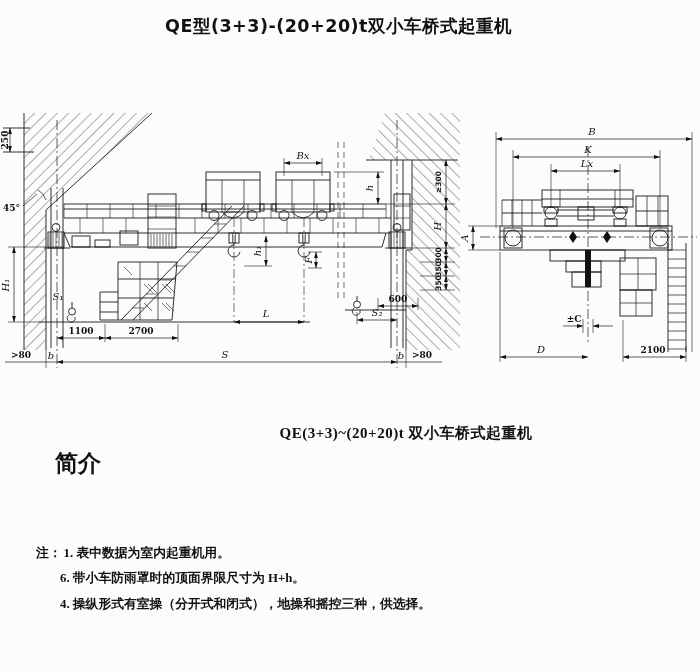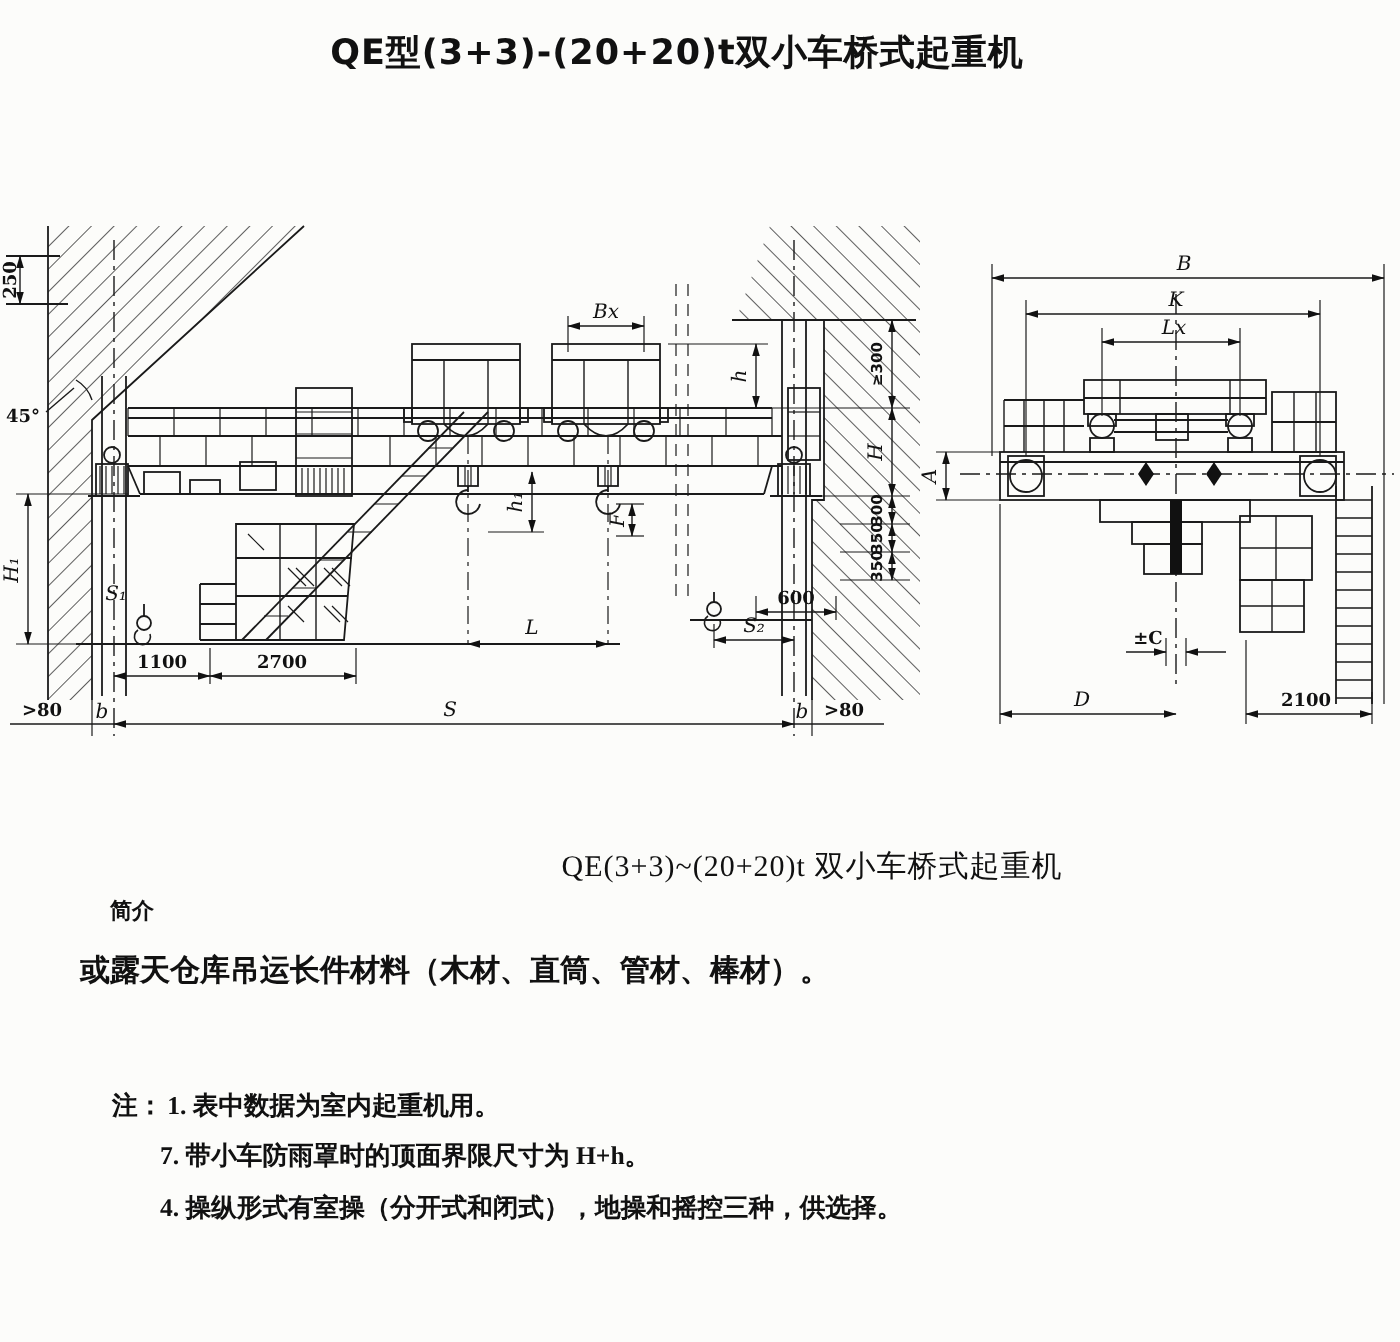--- a/index.html
+++ b/index.html
@@ -12,28 +12,28 @@
   .title{
     position:absolute;top:14px;left:0;width:631px;box-sizing:border-box;
     padding-left:46px;text-align:center;
     font-size:17.5px;font-weight:bold;letter-spacing:.5px;
     font-family:"DejaVu Sans","Liberation Sans",sans-serif;
   }
   .drawing{position:absolute;top:104px;left:0;}
   .caption{
     position:absolute;top:424px;left:0;width:700px;box-sizing:border-box;
     padding-left:112px;text-align:center;
-    font-size:15px;font-weight:normal;letter-spacing:.5px;
+    font-size:15px;font-weight:bold;letter-spacing:.5px;
   }
-  .intro-h{position:absolute;left:55px;top:448px;font-size:11px;font-weight:bold;}
+  .intro-h{position:absolute;left:55px;top:448px;font-size:23px;font-weight:bold;}
   .para{position:absolute;left:40px;top:473px;width:634px;font-size:15px;
     font-weight:bold;line-height:26px;}
   .para .l1{text-indent:30px;}
   .notes{position:absolute;left:36px;top:541px;font-size:12.8px;font-weight:bold;
-    line-height:25.3px;margin-left:20px;}
+    line-height:25.3px;}
   .notes .row{white-space:nowrap;}
   .notes .ind{padding-left:24px;}
   .njx{padding-right:2px;}
   svg text{fill:#111;stroke:none;}
   .it{font:italic 10px "DejaVu Serif",serif;text-anchor:middle;}
   .nm{font:bold 9px "DejaVu Serif",serif;text-anchor:middle;}
   .sm{font:bold 7.5px "DejaVu Sans",sans-serif;text-anchor:middle;}
   .st{text-anchor:start;}
 </style>
 </head>
@@ -350,20 +350,19 @@
       <line x1="636" y1="290" x2="636" y2="316" stroke-width="0.7"></line>
       <line x1="620" y1="303" x2="652" y2="303" stroke-width="0.7"></line>
     </g>
   </g>
 </svg>
 
 <div class="caption">QE(3+3)~(20+20)t 双小车桥式起重机</div>
 
 <div class="intro-h">简介</div>
 <div class="para">
-  <div>或露天仓库吊运长件材料（木材、直筒、管材、棒材）。</div>
 </div>
 
 <div class="notes">
   <div class="row"><span class="njx">注：</span><span>1. 表中数据为室内起重机用。</span></div>
-  <div class="row ind"><span>7. 带小车防雨罩时的顶面界限尺寸为 H+h。</span></div>
+  <div class="row ind"><span>6. 带小车防雨罩时的顶面界限尺寸为 H+h。</span></div>
   <div class="row ind"><span>4. 操纵形式有室操（分开式和闭式），地操和摇控三种，供选择。</span></div>
 </div>
 
 </body></html>

